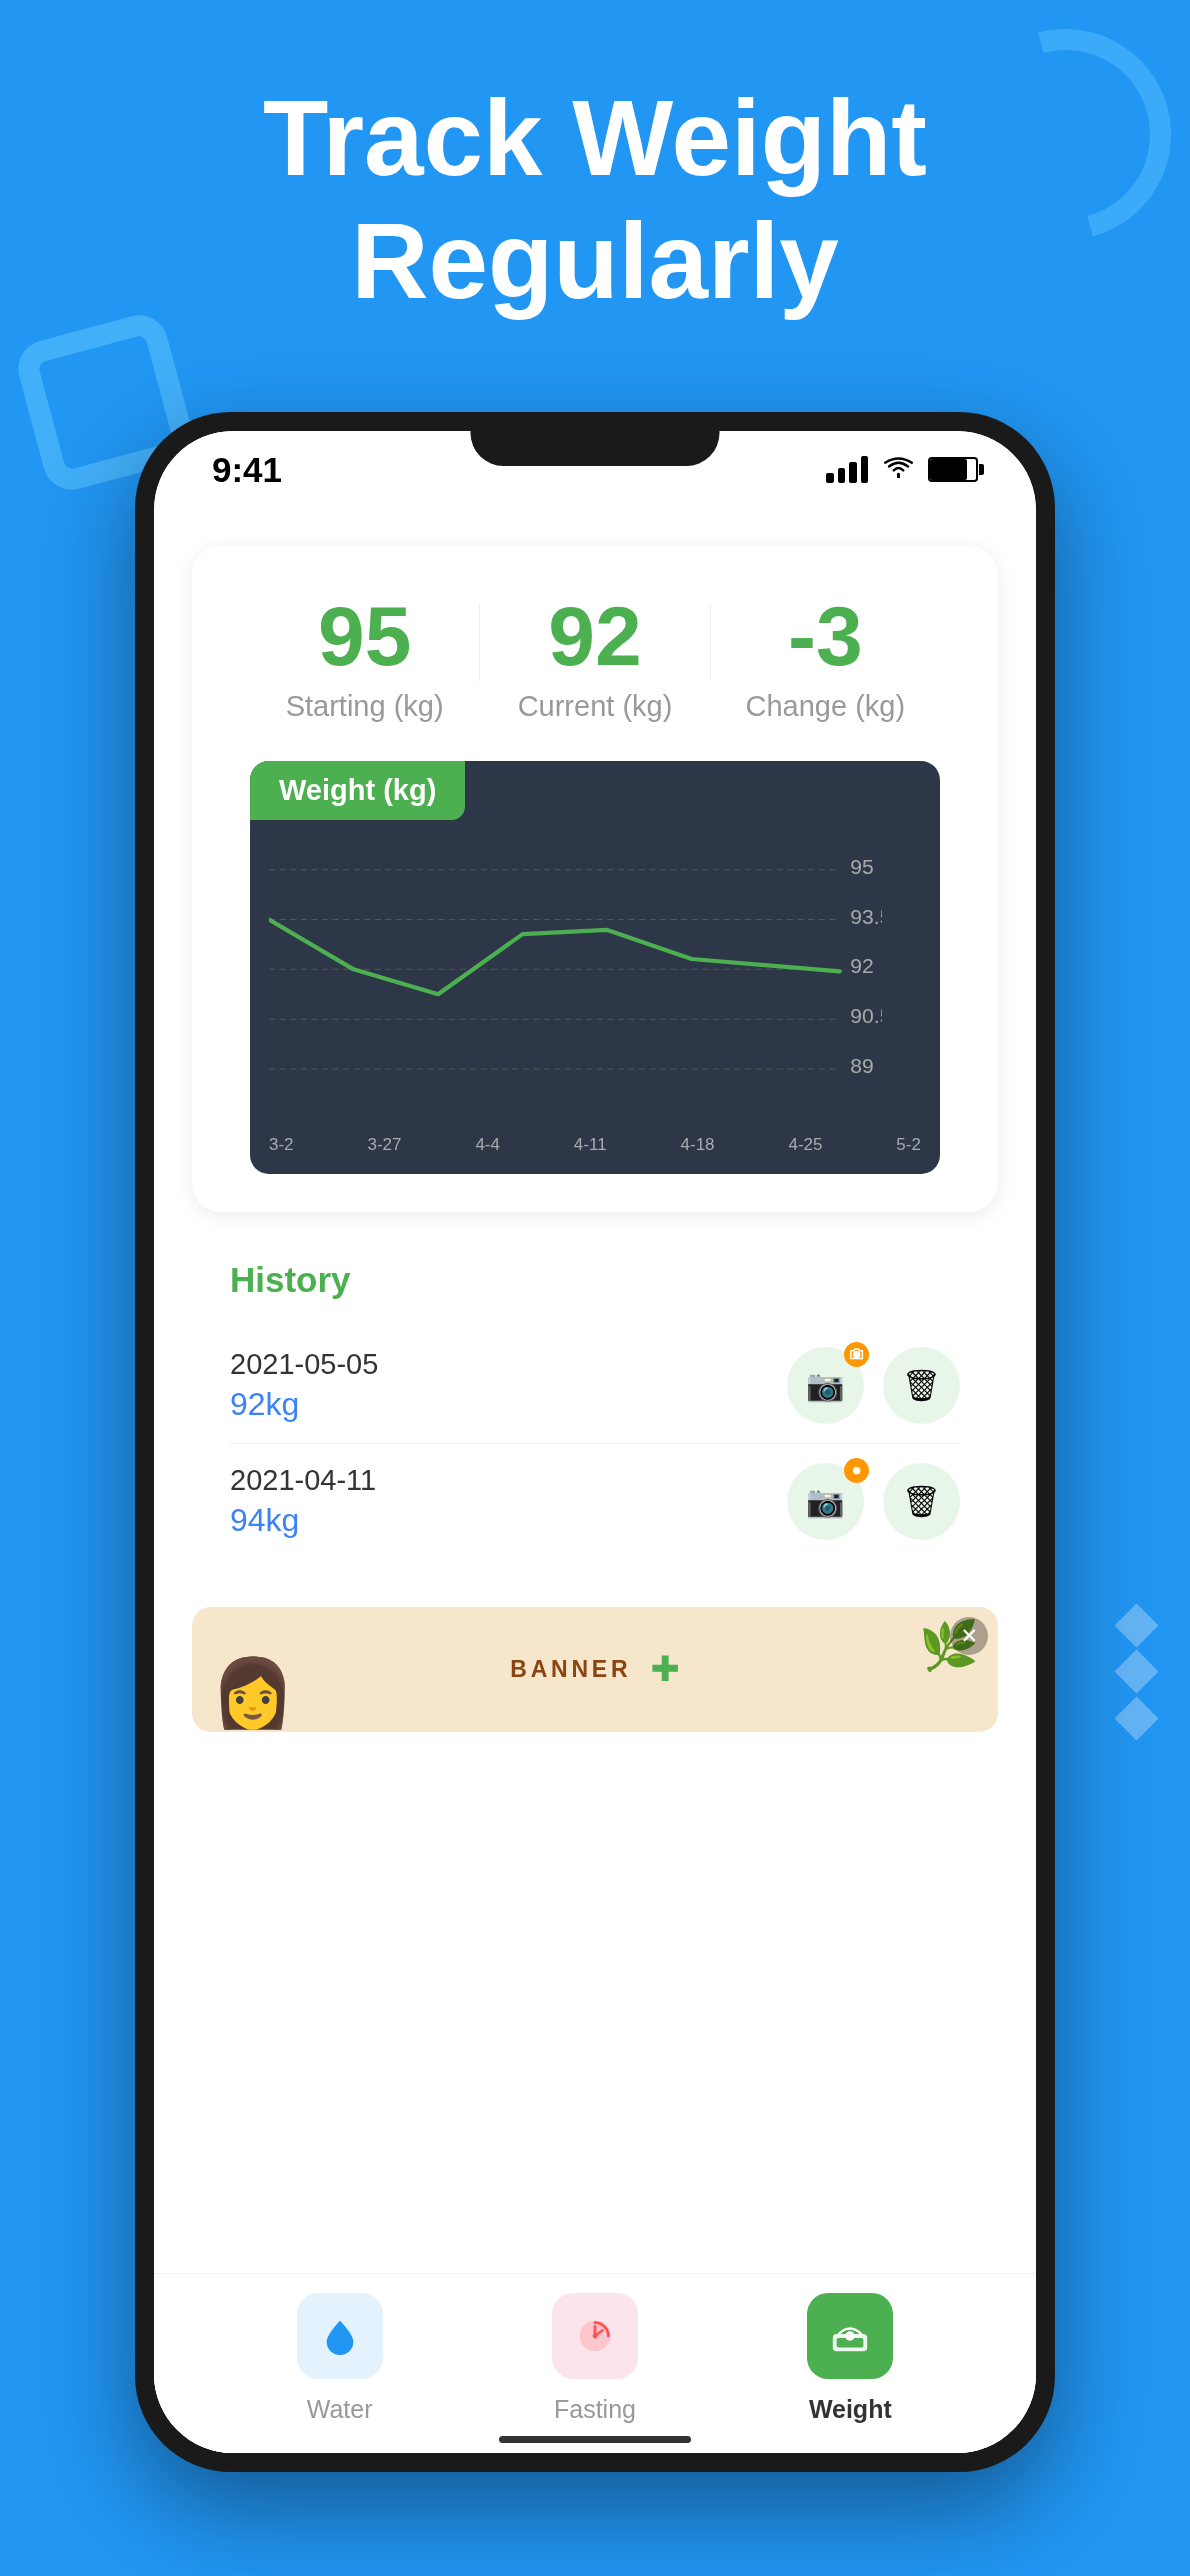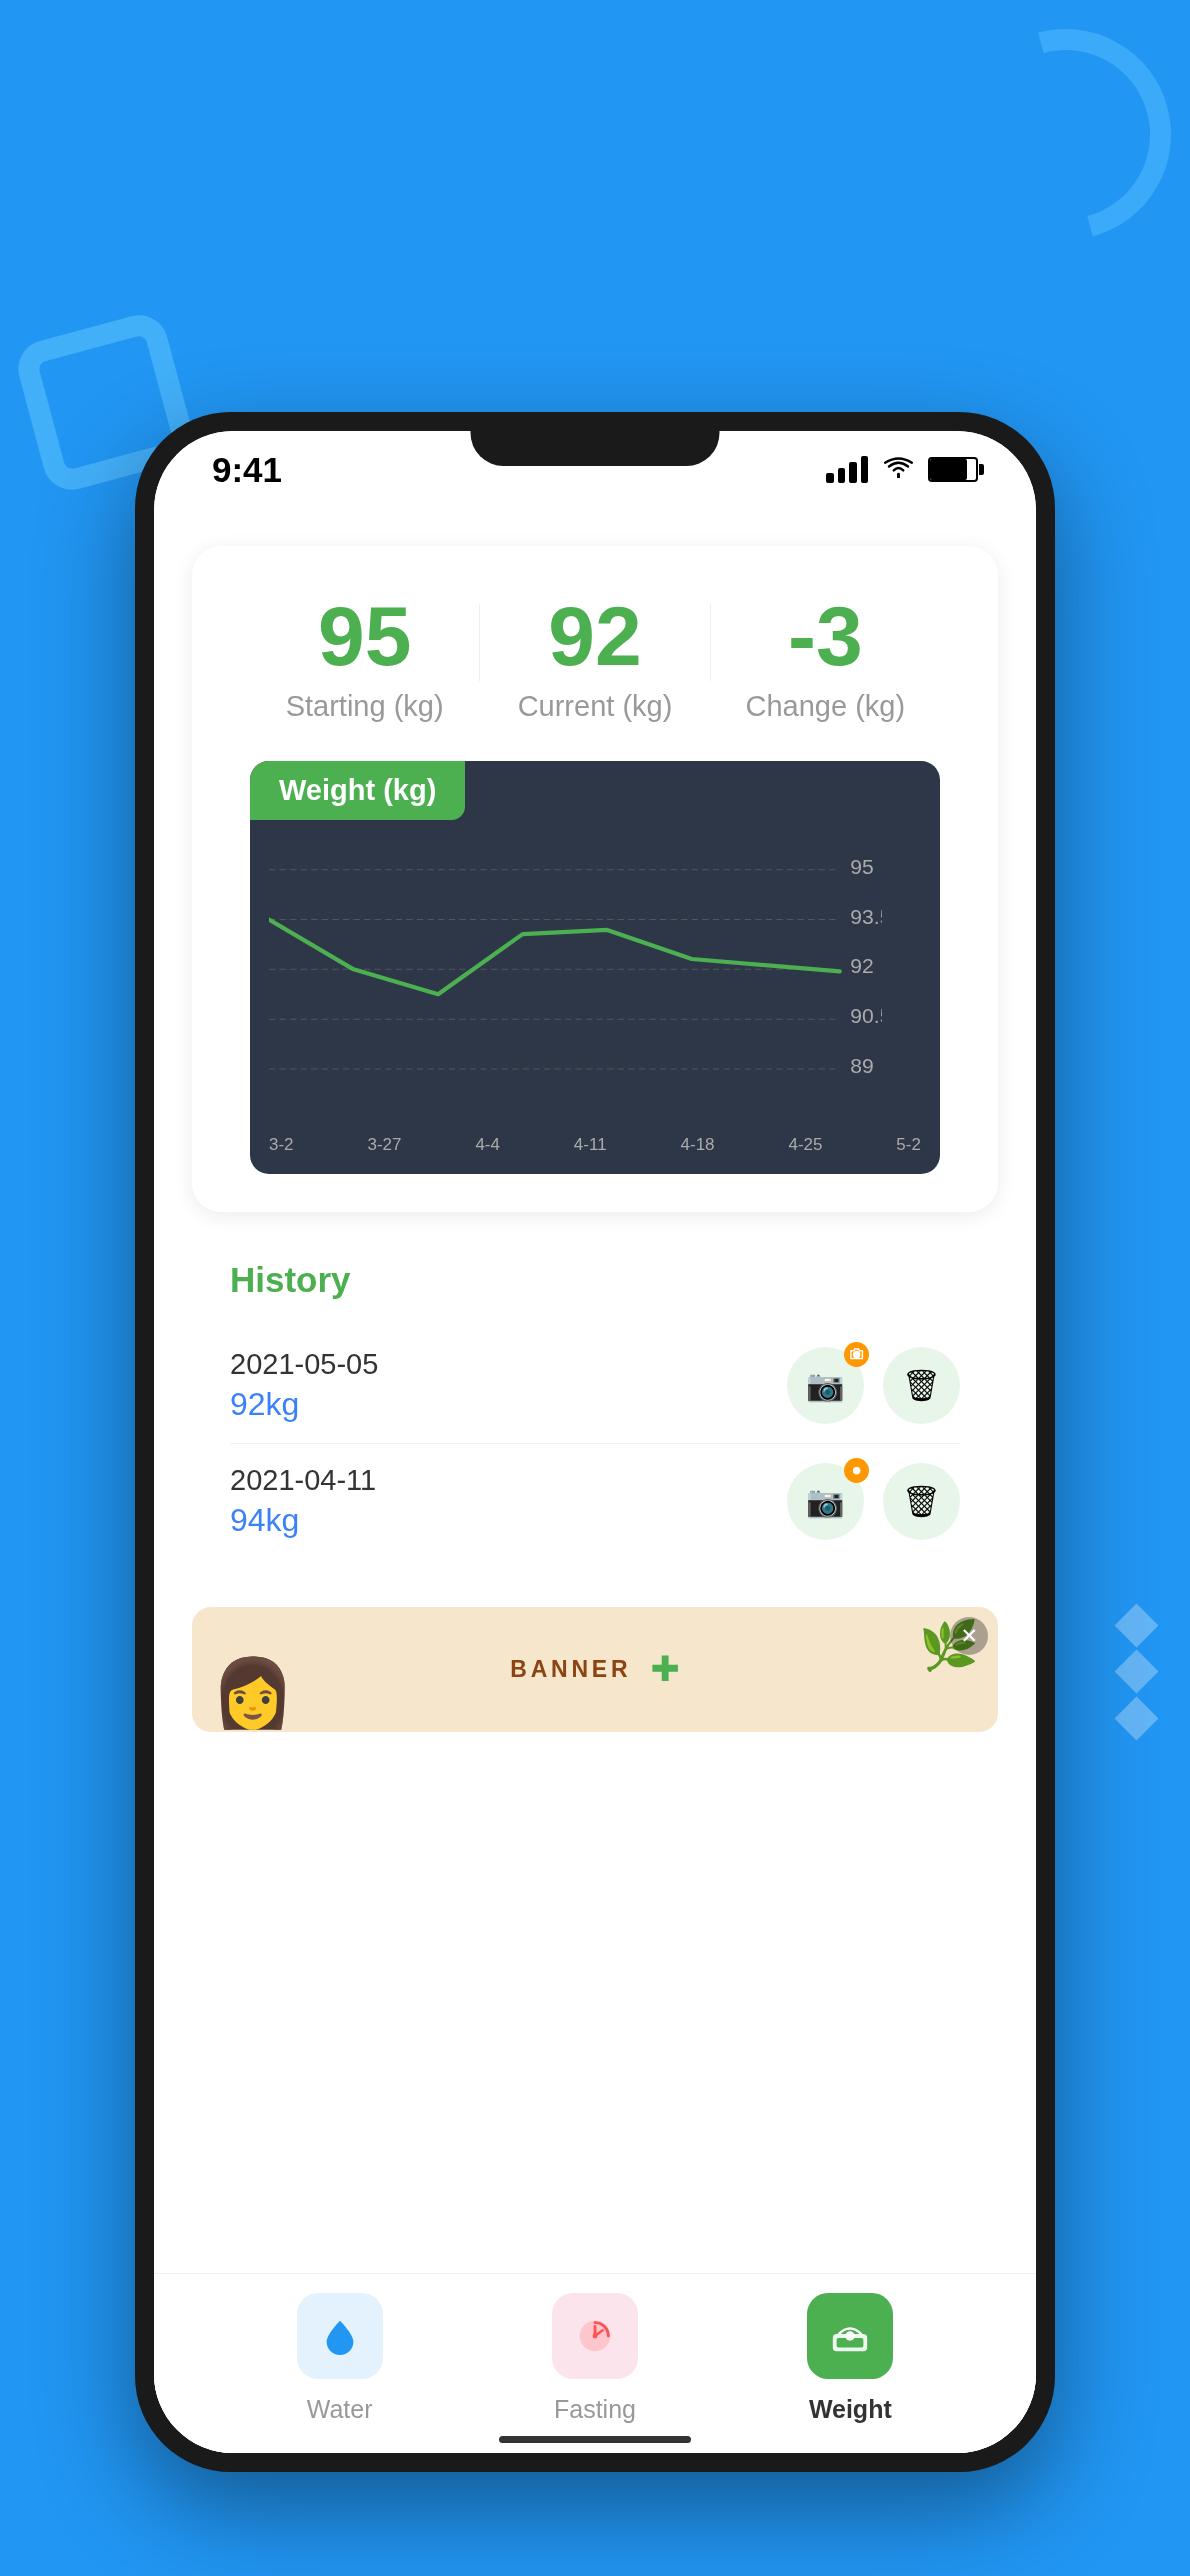--- a/index.html
+++ b/index.html
@@ -466,21 +466,22 @@
   <div class="deco-square"></div>
   <div class="deco-arc"></div>
   <div class="deco-diamonds">
     <div class="deco-diamond"></div>
     <div class="deco-diamond"></div>
     <div class="deco-diamond"></div>
   </div>
 </div>
 
 <h1 class="hero-title">
-  <br>
+  <span>Track Weight</span><br>
+  <span>Regularly</span>
 </h1>
 
 <div class="phone-mockup">
   <div class="notch"></div>
   <div class="phone-screen">
 
     <div class="status-bar">
       <span class="status-time">9:41</span>
       <div class="status-icons">
         <div class="signal-bars">

